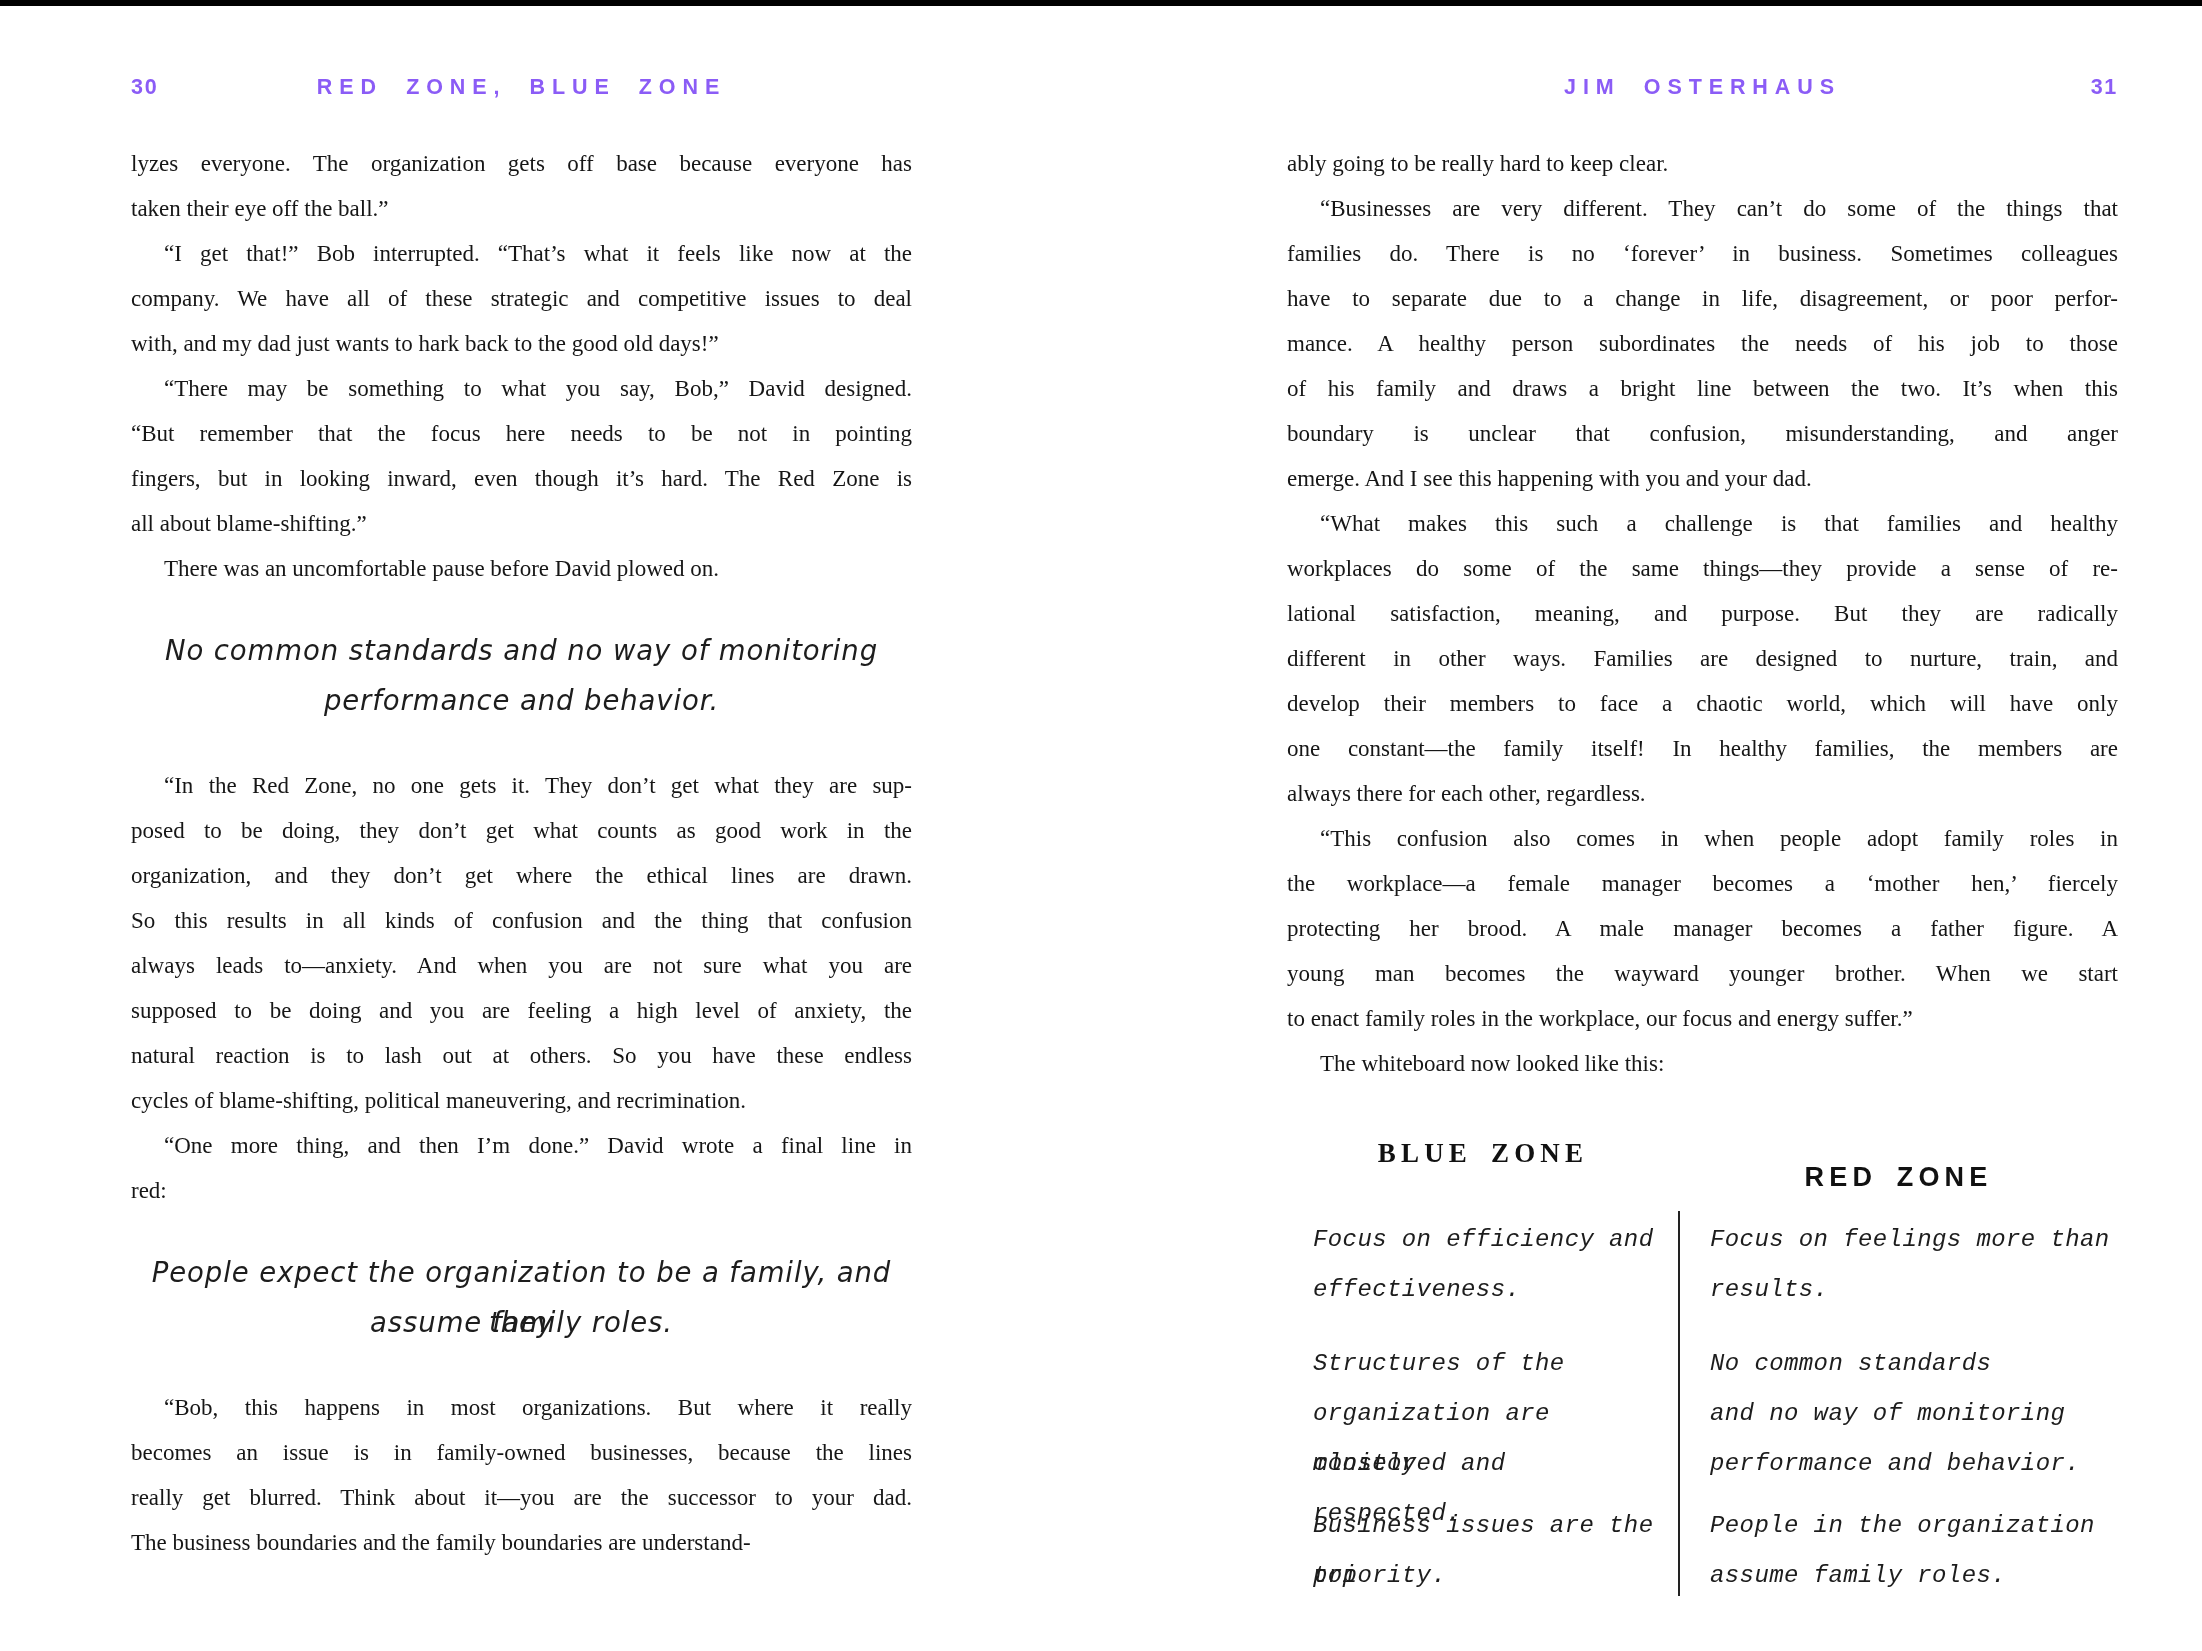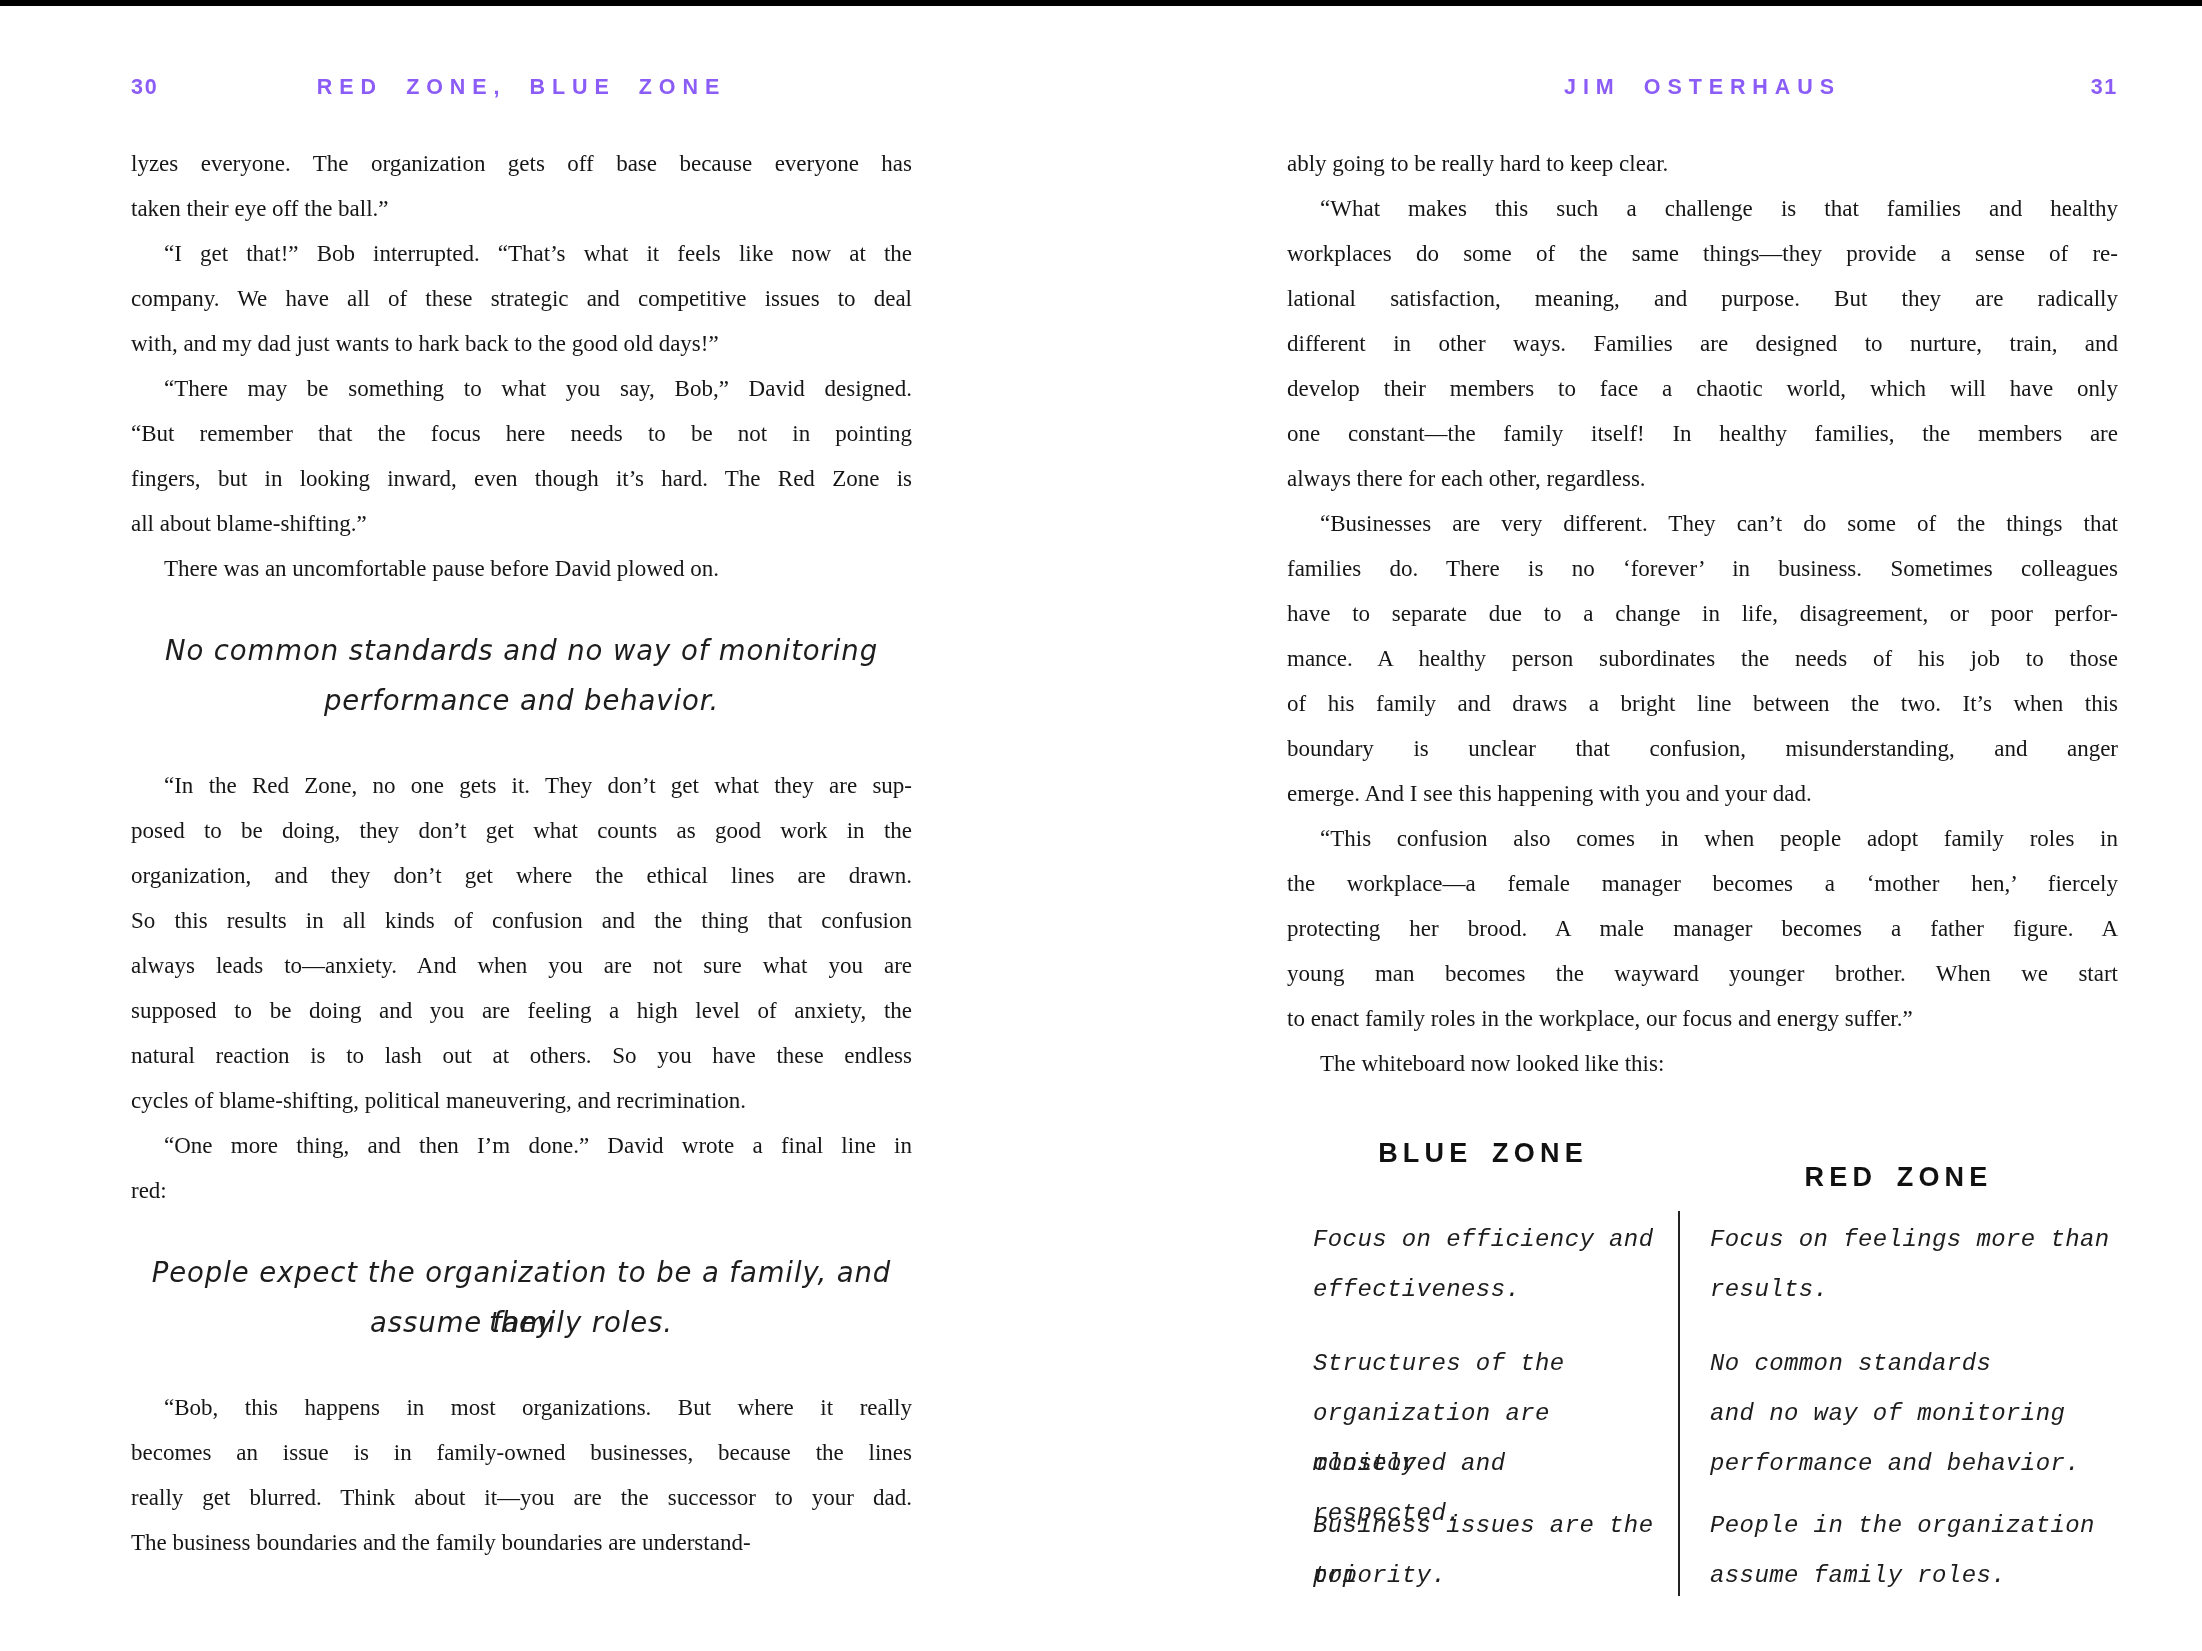--- a/index.html
+++ b/index.html
@@ -55,21 +55,21 @@
     text-align:center;
   }
 
   
   .wb-header{
     position:absolute;top:1134px;height:38px;line-height:38px;
     font-family:"Liberation Sans", sans-serif;
     font-weight:700;font-size:27px;letter-spacing:5.2px;word-spacing:6.9px;
     color:#111;text-align:center;
   }
-  .wb-header.left{left:0;width:392px;}
+  .wb-header.left{left:0;width:392px;font-family:Liberation Serif, serif;}
   .wb-header.right{left:392px;width:439px;margin-top:24px;}
   .wb-divider{
     position:absolute;left:391px;top:1211px;width:1.7px;height:385px;background:#222;
   }
   .cell{
     position:absolute;
     font-family:"DejaVu Sans", sans-serif;
     font-style:italic;
     font-size:24px;letter-spacing:0.4px;color:#1d1d1d;
   }
@@ -146,38 +146,38 @@
 <div class="page page-right">
   <div class="runhead-row">
     <span class="runhead-center">JIM OSTERHAUS</span>
     <span class="pageno-right">31</span>
   </div>
   <div class="flow" id="flow-right">
       <div class="para">
         <div class="line">ably going to be really hard to keep clear.</div>
       </div>
       <div class="para">
+        <div class="line just indent">“Businesses are very different. They can’t do some of the things that</div>
+        <div class="line just">families do. There is no ‘forever’ in business. Sometimes colleagues</div>
+        <div class="line just">have to separate due to a change in life, disagreement, or poor perfor-</div>
+        <div class="line just">mance. A healthy person subordinates the needs of his job to those</div>
+        <div class="line just">of his family and draws a bright line between the two. It’s when this</div>
+        <div class="line just">boundary is unclear that confusion, misunderstanding, and anger</div>
+        <div class="line">emerge. And I see this happening with you and your dad.</div>
+      </div>
+      <div class="para">
         <div class="line just indent">“What makes this such a challenge is that families and healthy</div>
         <div class="line just">workplaces do some of the same things—they provide a sense of re-</div>
         <div class="line just">lational satisfaction, meaning, and purpose. But they are radically</div>
         <div class="line just">different in other ways. Families are designed to nurture, train, and</div>
         <div class="line just">develop their members to face a chaotic world, which will have only</div>
         <div class="line just">one constant—the family itself! In healthy families, the members are</div>
         <div class="line">always there for each other, regardless.</div>
       </div>
       <div class="para">
-        <div class="line just indent">“Businesses are very different. They can’t do some of the things that</div>
-        <div class="line just">families do. There is no ‘forever’ in business. Sometimes colleagues</div>
-        <div class="line just">have to separate due to a change in life, disagreement, or poor perfor-</div>
-        <div class="line just">mance. A healthy person subordinates the needs of his job to those</div>
-        <div class="line just">of his family and draws a bright line between the two. It’s when this</div>
-        <div class="line just">boundary is unclear that confusion, misunderstanding, and anger</div>
-        <div class="line">emerge. And I see this happening with you and your dad.</div>
-      </div>
-      <div class="para">
         <div class="line just indent">“This confusion also comes in when people adopt family roles in</div>
         <div class="line just">the workplace—a female manager becomes a ‘mother hen,’ fiercely</div>
         <div class="line just">protecting her brood. A male manager becomes a father figure. A</div>
         <div class="line just">young man becomes the wayward younger brother. When we start</div>
         <div class="line">to enact family roles in the workplace, our focus and energy suffer.”</div>
       </div>
       <div class="para">
         <div class="line indent">The whiteboard now looked like this:</div>
       </div>
     </div>

